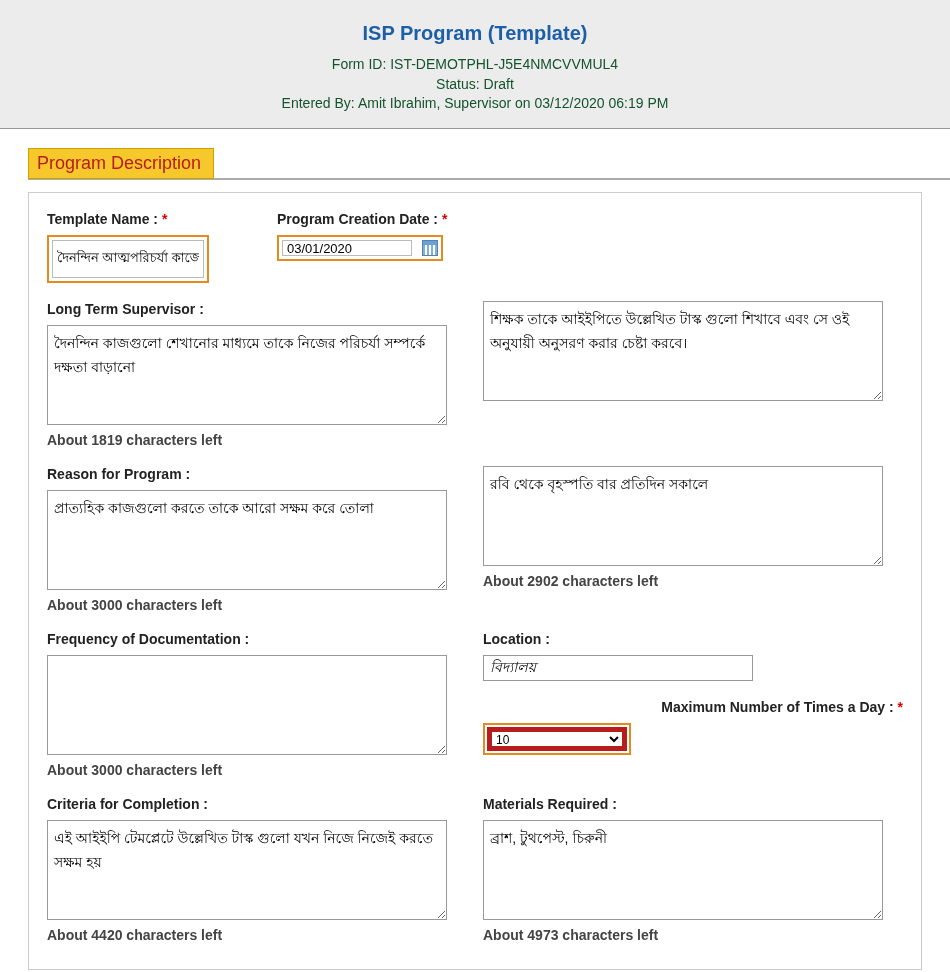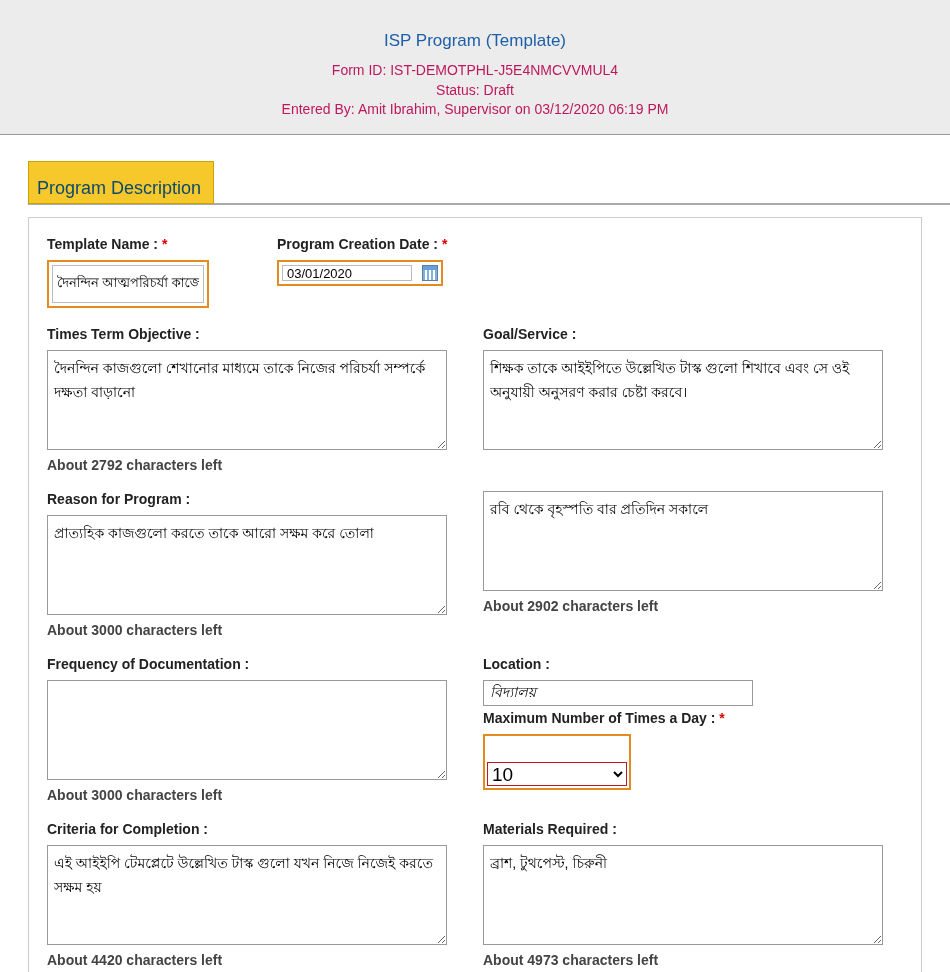--- a/index.html
+++ b/index.html
@@ -10,45 +10,44 @@
     color: #333;
     background: #fff;
   }
   .header {
     background: #ececec;
     border-bottom: 1px solid #999;
     text-align: center;
     padding: 18px 10px 14px;
   }
   .header h1 {
-    margin: 13px 0 10px 0;
-    font-size: 17px;
-    font-weight: normal;
+    margin: 4px 0 10px 0;
+    font-size: 20px;
+    font-weight: bold;
     color: #1c5fa8;
   }
   .header .meta-line {
-    color: #be185d;
+    color: #14532d;
     font-size: 14px;
     line-height: 1.4;
   }
   .section-title-wrap {
     margin: 18px 0 0 28px;
     border-bottom: 2px solid #aaa;
     position: relative;
   }
   .section-title {
     display: inline-block;
     background: #f6c82b;
-    color: #0c4a6e;
+    color: #b91c1c;
     font-size: 18px;
-    padding: 16px 12px 4px 8px;
+    padding: 4px 12px 4px 8px;
     border: 1px solid #c9a300;
     position: relative;
     top: 1px;
-    margin-top: 7px;
   }
   .form-box {
     margin: 12px 28px 20px 28px;
     border: 1px solid #ccc;
     padding: 18px 10px 8px 10px;
   }
   .row {
     display: flex;
     flex-wrap: wrap;
   }
@@ -120,24 +119,23 @@
     font-style: italic;
   }
   .select-wrap {
     display: inline-block;
     border: 2px solid #e38b1f;
     padding: 2px;
   }
   select {
     width: 140px;
     height: 24px;
-    border: 1px solid #b91c1c;
-    font-size: 19px;
+    border: 5px solid #b91c1c;
+    font-size: 12px;
     background: #fff;
-    margin-top: 24px;
   }
 </style>
 </head>
 <body>
 
 <div class="header">
   <h1>ISP Program   (Template)</h1>
   <div class="meta-line">Form ID: IST-DEMOTPHL-J5E4NMCVVMUL4</div>
   <div class="meta-line">Status: Draft</div>
   <div class="meta-line">Entered By: Amit Ibrahim, Supervisor  on 03/12/2020 06:19 PM</div>
@@ -166,26 +164,25 @@
       </div>
       <span class="highlight-wrap date-wrap">
         <input type="text" value="03/01/2020" style="">
         <span class="cal-icon"></span>
       </span>
     </div>
   </div>
 
   <div class="row">
     <div class="col">
-      <div class="label">Times Term Objective :</div>
+      <div class="label">Long Term Supervisor :</div>
       <textarea style="">দৈনন্দিন কাজগুলো শেখানোর মাধ্যমে তাকে নিজের পরিচর্যা সম্পর্কে দক্ষতা বাড়ানো</textarea>
-      <div class="counter">About 2792 characters left</div>
-    </div>
-    <div class="col">
-      <div class="label">Goal/Service :</div>
+      <div class="counter">About 1819 characters left</div>
+    </div>
+    <div class="col">
       <textarea style="">শিক্ষক তাকে আইইপিতে উল্লেখিত টাস্ক গুলো শিখাবে এবং সে ওই অনুযায়ী অনুসরণ করার চেষ্টা করবে।</textarea>
     </div>
   </div>
 
   <div class="row">
     <div class="col">
       <div class="label">Reason for Program :</div>
       <textarea style="">প্রাত্যহিক কাজগুলো করতে তাকে আরো সক্ষম করে তোলা</textarea>
       <div class="counter">About 3000 characters left</div>
     </div>
@@ -197,21 +194,21 @@
 
   <div class="row">
     <div class="col">
       <div class="label">Frequency of Documentation :</div>
       <textarea style=""></textarea>
       <div class="counter">About 3000 characters left</div>
     </div>
     <div class="col">
       <div class="label" style="">Location :</div>
       <input type="text" class="plain-input" value="বিদ্যালয়" style="">
-      <div class="label" style="margin-top:4px;">
+      <div class="label" style="margin-top:18px;text-align:right;">
         <span>Maximum Number of Times a Day :</span>
         <span class="req">*</span>
       </div>
       <span class="select-wrap">
         <select>
           <option>10</option>
         </select>
       </span>
     </div>
   </div>

